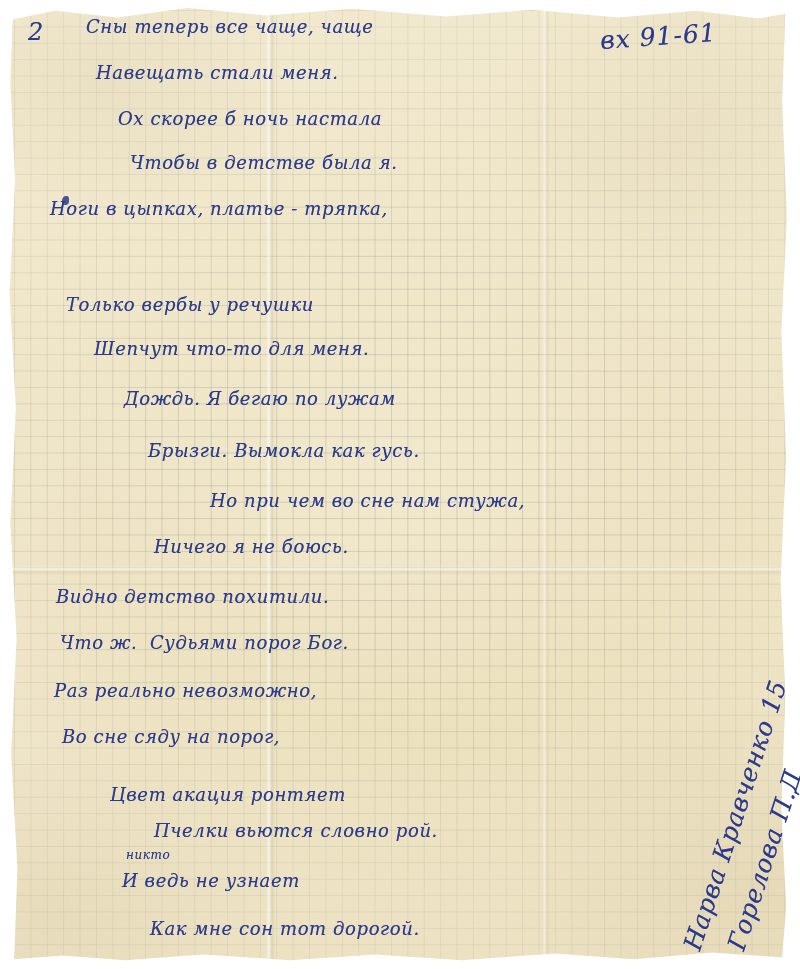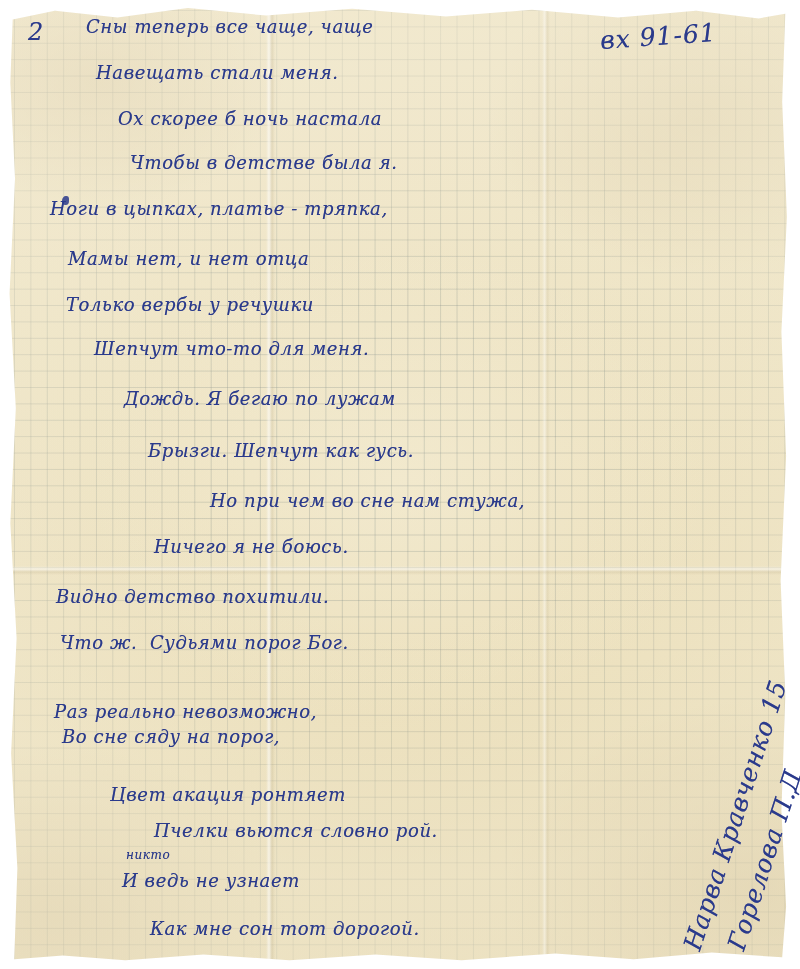--- a/index.html
+++ b/index.html
@@ -127,30 +127,29 @@
 
   <div class="ink archive" style="left:600px; top:22px; transform: rotate(-4deg);">вх 91-61</div>
 
   <div class="blot" style="left:62px; top:196px;"></div>
 
   <div class="ink line" style="left:86px;  top:16px;">Сны теперь все чаще, чаще</div>
   <div class="ink line" style="left:118px; top:108px;">Ох скорее б ночь настала</div>
   <div class="ink line" style="left:96px;  top:62px;">Навещать стали меня.</div>
   <div class="ink line" style="left:130px; top:152px;">Чтобы в детстве была я.</div>
   <div class="ink line" style="left:50px;  top:198px;">Ноги в цыпках, платье - тряпка,</div>
-  <div class="ink line" style="left:68px;  top:248px;">Мамы нет, и нет отца</div>
   <div class="ink line" style="left:66px;  top:294px;">Только вербы у речушки</div>
   <div class="ink line" style="left:94px;  top:338px;">Шепчут что-то для меня.</div>
   <div class="ink line" style="left:124px; top:388px;">Дождь. Я бегаю по лужам</div>
-  <div class="ink line" style="left:148px; top:440px;">Брызги. Шепчут как гусь.</div>
+  <div class="ink line" style="left:148px; top:440px;">Брызги. Вымокла как гусь.</div>
   <div class="ink line" style="left:168px; top:490px;margin-left:42px;">Но при чем во сне нам стужа,</div>
   <div class="ink line" style="left:154px; top:536px;">Ничего я не боюсь.</div>
   <div class="ink line" style="left:56px;  top:586px;">Видно детство похитили.</div>
   <div class="ink line" style="left:60px;  top:632px;">Что ж.  Судьями порог Бог.</div>
-  <div class="ink line" style="left:54px;  top:680px;margin-top:21px;">Раз реально невозможно,</div>
+  <div class="ink line" style="left:54px;  top:680px;">Раз реально невозможно,</div>
   <div class="ink line" style="left:62px;  top:726px;">Во сне сяду на порог,</div>
   <div class="ink line" style="left:110px; top:784px;">Цвет акация ронтяет</div>
   <div class="ink line" style="left:122px; top:820px;margin-left:32px;">Пчелки вьются словно рой.</div>
   <div class="ink line" style="left:150px; top:918px;">Как мне сон тот дорогой.</div>
   <div class="ink line" style="left:122px; top:870px;">И ведь не узнает</div>
 
   <div class="ink small" style="left:126px; top:848px;">никто</div>
 
   <div class="ink sig" style="left:678px; top:945px;">Нарва Кравченко 15</div>
   <div class="ink sig" style="left:722px; top:945px;">Горелова П.Д.</div>

